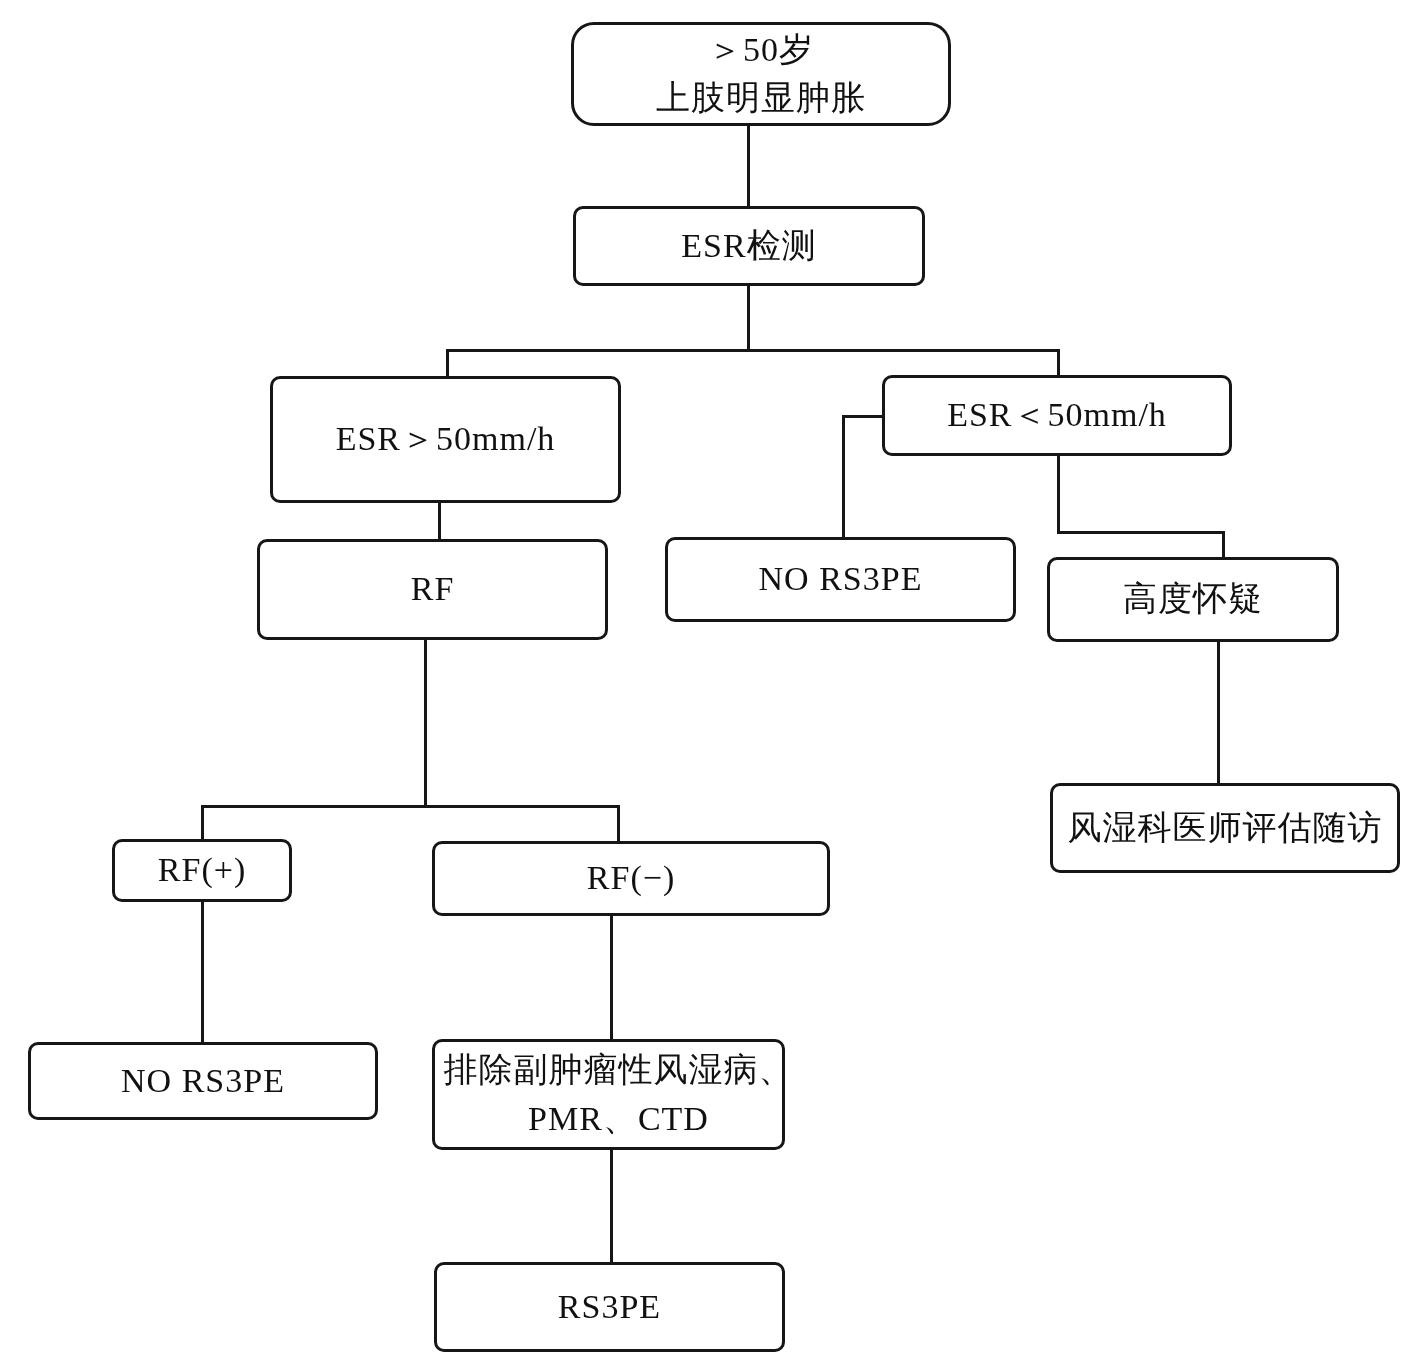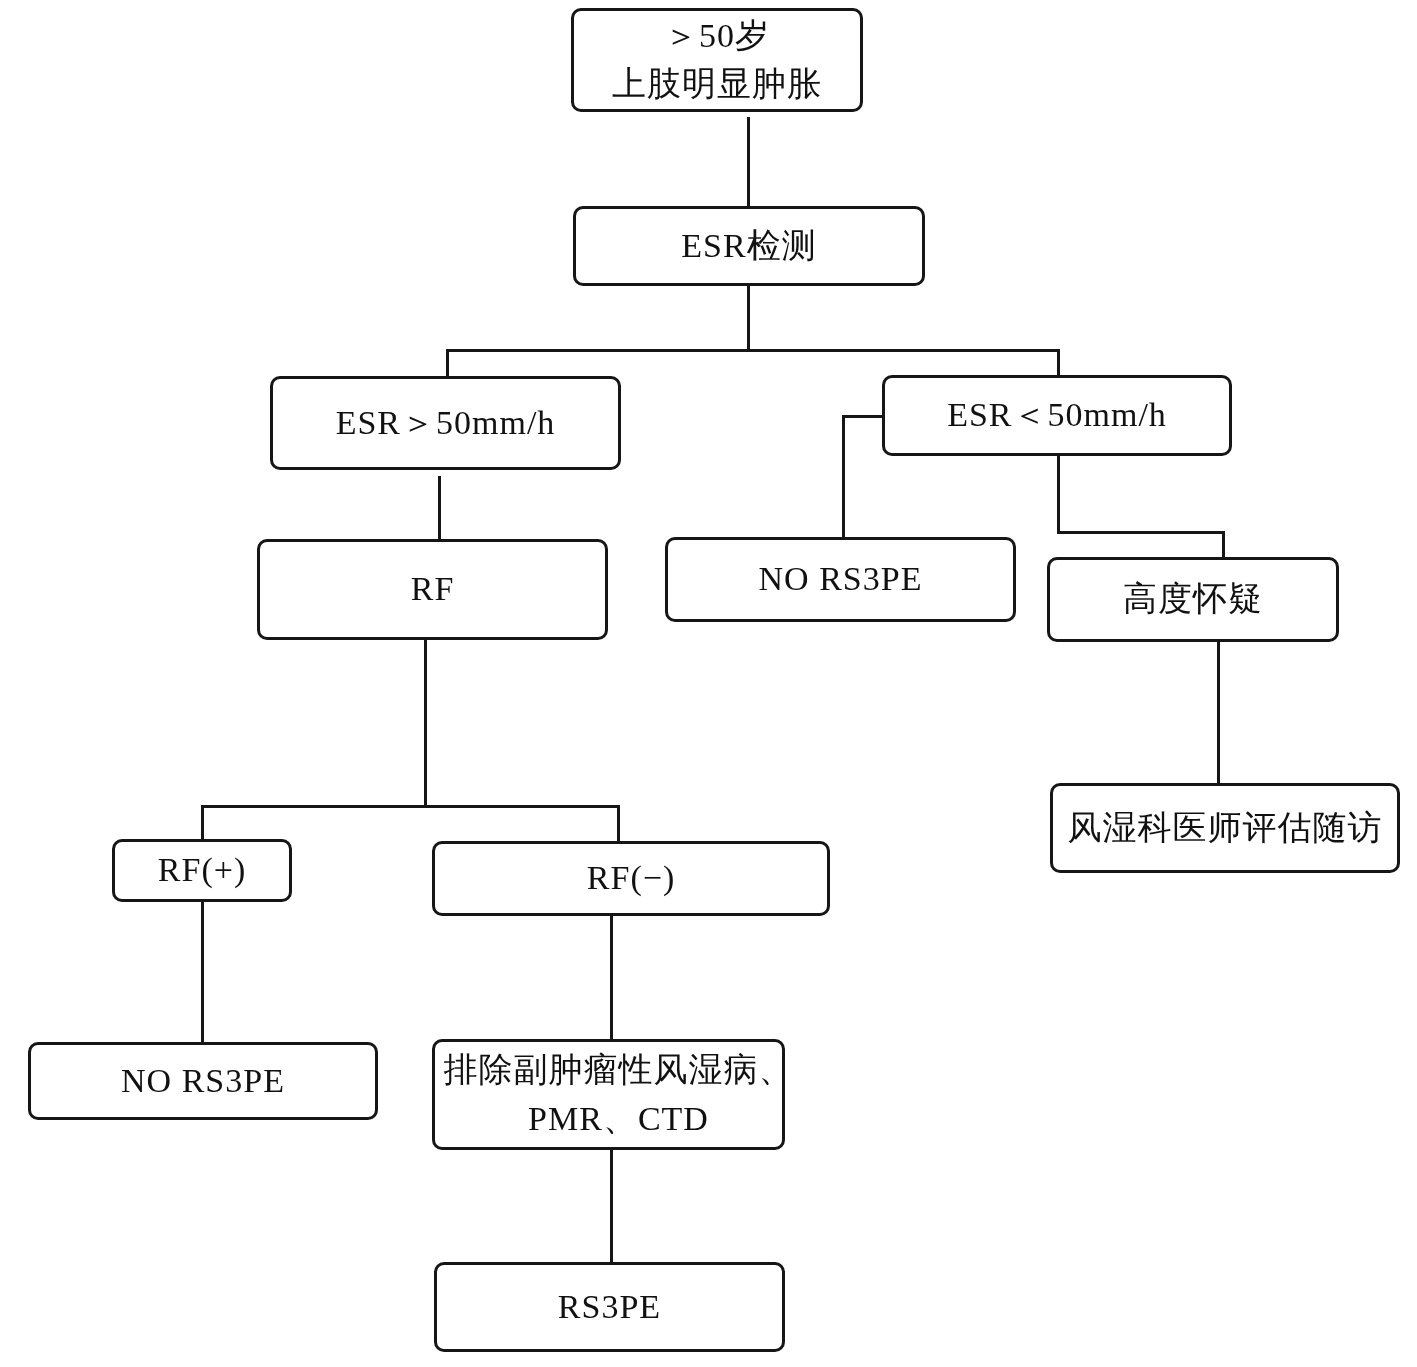--- a/index.html
+++ b/index.html
@@ -72,30 +72,30 @@
   <div class="edge" style="left:201px; top:805px; width:3px; height:35px;"></div>
 
   <div class="edge" style="left:617px; top:805px; width:3px; height:37px;"></div>
 
   <div class="edge" style="left:201px; top:901px; width:3px; height:142px;"></div>
 
   <div class="edge" style="left:610px; top:915px; width:3px; height:125px;"></div>
 
   <div class="edge" style="left:610px; top:1149px; width:3px; height:114px;"></div>
 
-  <div class="node" style="left:571px; top:8px; width:292px; height:104px;">
+  <div class="node" style="left:571px; top:22px; width:380px; height:104px;border-radius:23px;">
     <span>＞50岁</span>
     <span>上肢明显肿胀</span>
   </div>
 
   <div class="node" style="left:573px; top:206px; width:352px; height:80px;">
     <span>ESR检测</span>
   </div>
 
-  <div class="node" style="left:270px; top:376px; width:351px; height:94px;">
+  <div class="node" style="left:270px; top:376px; width:351px; height:127px;">
     <span>ESR＞50mm/h</span>
   </div>
 
   <div class="node" style="left:882px; top:375px; width:350px; height:81px;">
     <span>ESR＜50mm/h</span>
   </div>
 
   <div class="node" style="left:249px; top:539px; width:351px; height:101px;margin-left:8px;">
     <span>RF</span>
   </div>

